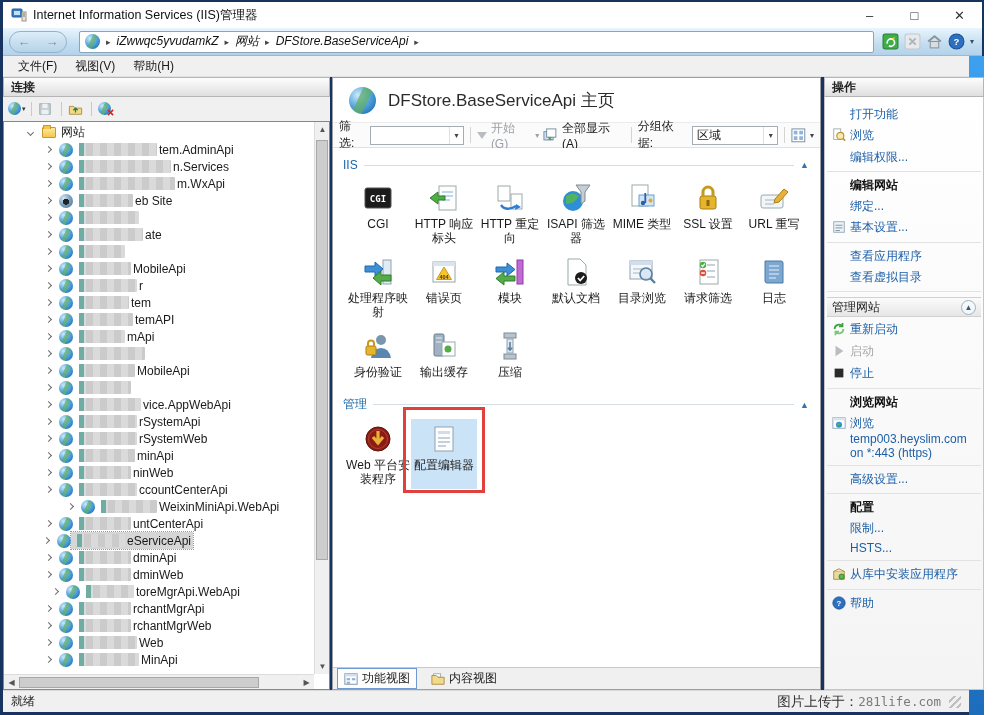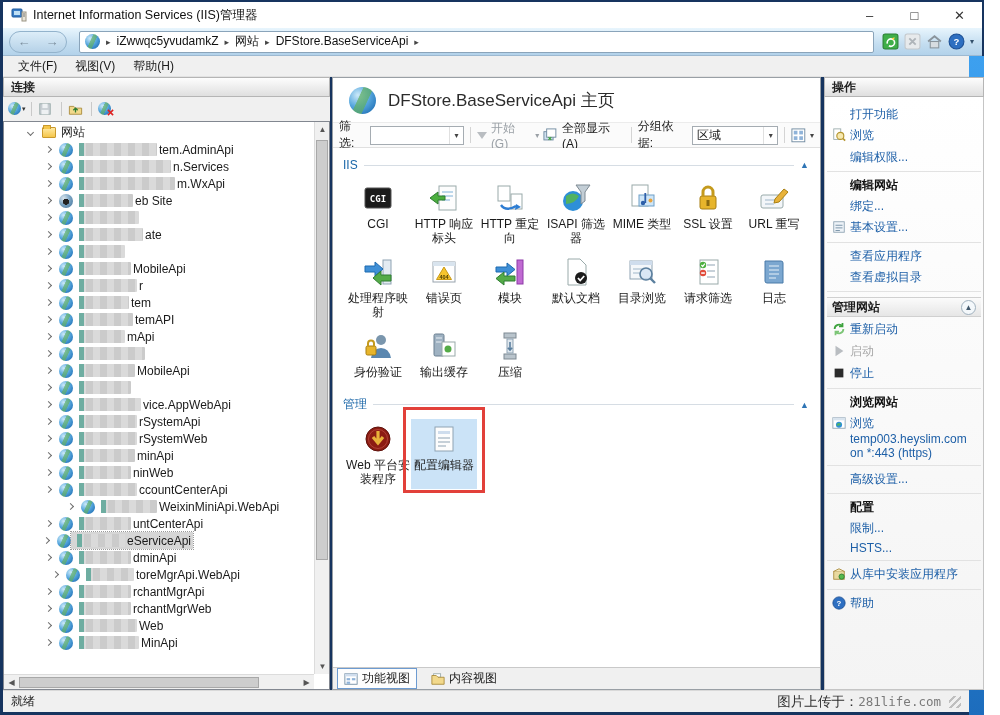--- a/index.html
+++ b/index.html
@@ -10,21 +10,21 @@
   .titlebar { position:absolute; left:3px; top:2px; right:2px; height:26px; background:#ffffff; display:flex; align-items:center; padding-left:8px; }
   .titlebar .app-icon { width:16px; height:16px; margin-right:6px; }
   .title-text { font-size:12.5px; color:#111; }
   .win-controls { margin-left:auto; display:flex; height:100%; }
   .win-btn { width:45px; height:100%; display:flex; align-items:center; justify-content:center; font-size:13px; color:#333; cursor:pointer; }
 
   
   .navbar { position:absolute; left:3px; top:28px; right:2px; height:28px; background:linear-gradient(#e8f5fd,#c3ddf0 60%,#b3d2ea); display:flex; align-items:center; border-bottom:1px solid #9db9d1; }
   .nav-pill { width:58px; height:22px; margin-left:6px; border-radius:11px; background:linear-gradient(#dcedf8,#b6d2e8); border:1px solid #93b3cc; display:flex; align-items:center; justify-content:space-around; }
   .nav-arrow { font-size:13px; color:#7d8f9e; line-height:1; cursor:pointer; }
-  .addressbar { flex:1; height:22px; margin-left:12px; background:#fff; border:1px solid #8aa4ba; border-radius:2px; display:flex; align-items:center; padding-left:5px; overflow:hidden; white-space:nowrap; }
+  .addressbar { flex:1; height:22px; margin-left:12px; background:#fff; border:1px solid #8aa4ba; border-radius:2px; display:flex; align-items:center; padding-left:5px; overflow:hidden; white-space:nowrap;font-style:italic; }
   .crumb-arrow { font-size:9px; color:#444; margin:0 6px; }
   .crumb-seg { font-size:12px; color:#111; cursor:pointer; }
   .nav-icons { display:flex; align-items:center; gap:5px; padding:0 8px; }
   .nav-ic { width:17px; height:17px; cursor:pointer; }
   .nav-caret { font-size:8px; color:#33506b; cursor:pointer; }
 
   
   .menubar { position:absolute; left:3px; top:56px; right:15px; height:21px; background:#f0f0f0; display:flex; align-items:center; padding-left:6px; border-bottom:1px solid #e2e2e2; }
   .menu-item { padding:2px 9px; cursor:pointer; }
 
@@ -102,21 +102,21 @@
   .rp-body { flex:1; background:linear-gradient(180deg,#ffffff,#f4f4f4); border:1px solid #c5c5c5; border-top:none; overflow:hidden; padding-top:4px; }
   .action-group { border-bottom:1px solid #e2e2e2; padding:3px 0; margin:0 2px; }
   .action-group:last-child { border-bottom:none; }
   .action-row { display:flex; align-items:flex-start; padding:2px 4px 2px 5px; }
   .action-icon { width:18px; flex:none; padding-top:1px; }
   .action-icon svg { width:14px; height:14px; }
   .action-text { flex:1; }
   .a-link { color:#1d5fa7; cursor:pointer; }
   .a-title { font-weight:bold; color:#111; }
   .a-disabled { color:#a6a6a6; cursor:default; }
-  .action-subheader { display:flex; align-items:center; height:20px; background:linear-gradient(#fbfbfb,#e6e6e6); border-top:1px solid #d0d0d0; border-bottom:1px solid #d0d0d0; font-weight:bold; padding:0 5px; margin:2px 0;gap:28px; }
+  .action-subheader { display:flex; align-items:center; height:20px; background:linear-gradient(#fbfbfb,#e6e6e6); border-top:1px solid #d0d0d0; border-bottom:1px solid #d0d0d0; font-weight:normal; padding:0 5px; margin:2px 0;gap:28px; }
   .collapse-circle { margin-left:auto; width:15px; height:15px; border-radius:50%; border:1px solid #9fb0bd; background:#f4f8fb; display:flex; align-items:center; justify-content:center; font-size:8px; color:#40576b; cursor:pointer; }
 
   
   .statusbar { position:absolute; left:3px; right:15px; bottom:3px; height:22px; background:#f0f0f0; border-top:1px solid #d9d9d9; display:flex; align-items:center; padding:0 8px; }
   .watermark { margin-left:auto; display:flex; align-items:baseline; }
   .wm-prefix { font-size:13.5px; color:#2d2d2d; }
   .wm-domain { font-size:12.5px; color:#7a7a7a; font-family:"DejaVu Sans Mono",monospace; }
   .resize-grip { width:12px; height:12px; margin-left:8px; background:repeating-linear-gradient(135deg,transparent 0 3px,#bfbfbf 3px 5px); cursor:nwse-resize; }
 </style>
 </head>
@@ -405,20 +405,28 @@
               <span class="blur-block" style="width: 48px;"></span>
               <span class="tree-suffix">eServiceApi</span>
             </span>
           </div>
           <div class="tree-row" style="padding-left: 42px;">
             <span class="chev right"></span>
             <span class="tree-globe" style="margin: 0px 0px 0px 8px;"></span>
             <span class="sel-zone">
               <span class="blur-block" style="width: 52px;"></span>
               <span class="tree-suffix">dminApi</span>
+            </span>
+          </div>
+          <div class="tree-row" style="padding-left: 42px;">
+            <span class="chev right"></span>
+            <span class="tree-globe" style="margin: 0px 0px 0px 8px;"></span>
+            <span class="sel-zone">
+              <span class="blur-block" style="width: 52px;"></span>
+              <span class="tree-suffix">dminWeb</span>
             </span>
           </div>
           <div class="tree-row" style="padding-left: 49px;">
             <span class="chev right"></span>
             <span class="tree-globe" style="margin: 0px 0px 0px 8px;"></span>
             <span class="sel-zone">
               <span class="blur-block" style="width: 48px;"></span>
               <span class="tree-suffix">toreMgrApi.WebApi</span>
             </span>
           </div>

